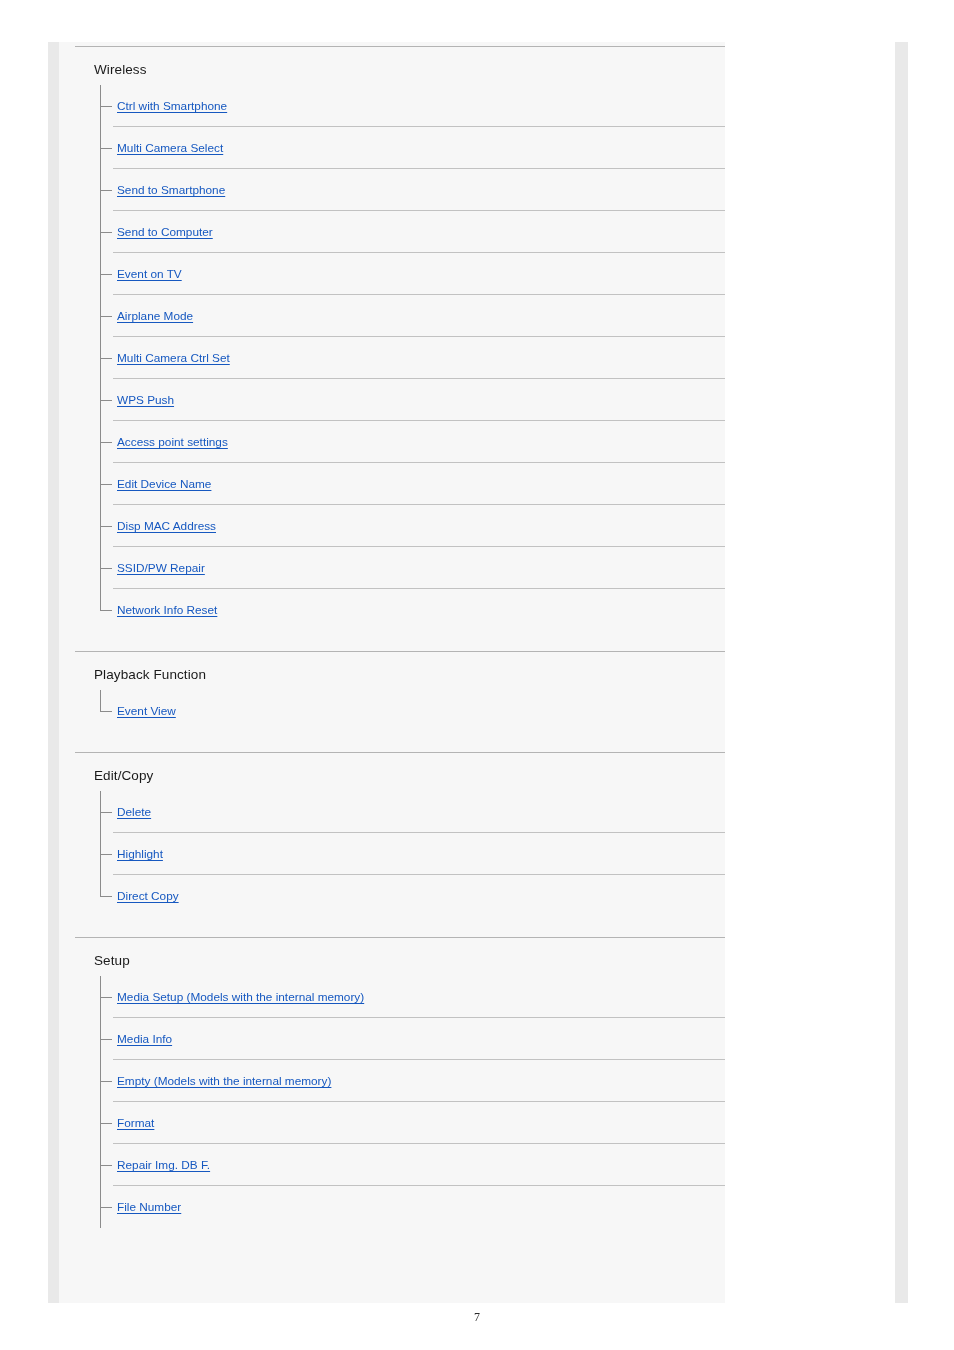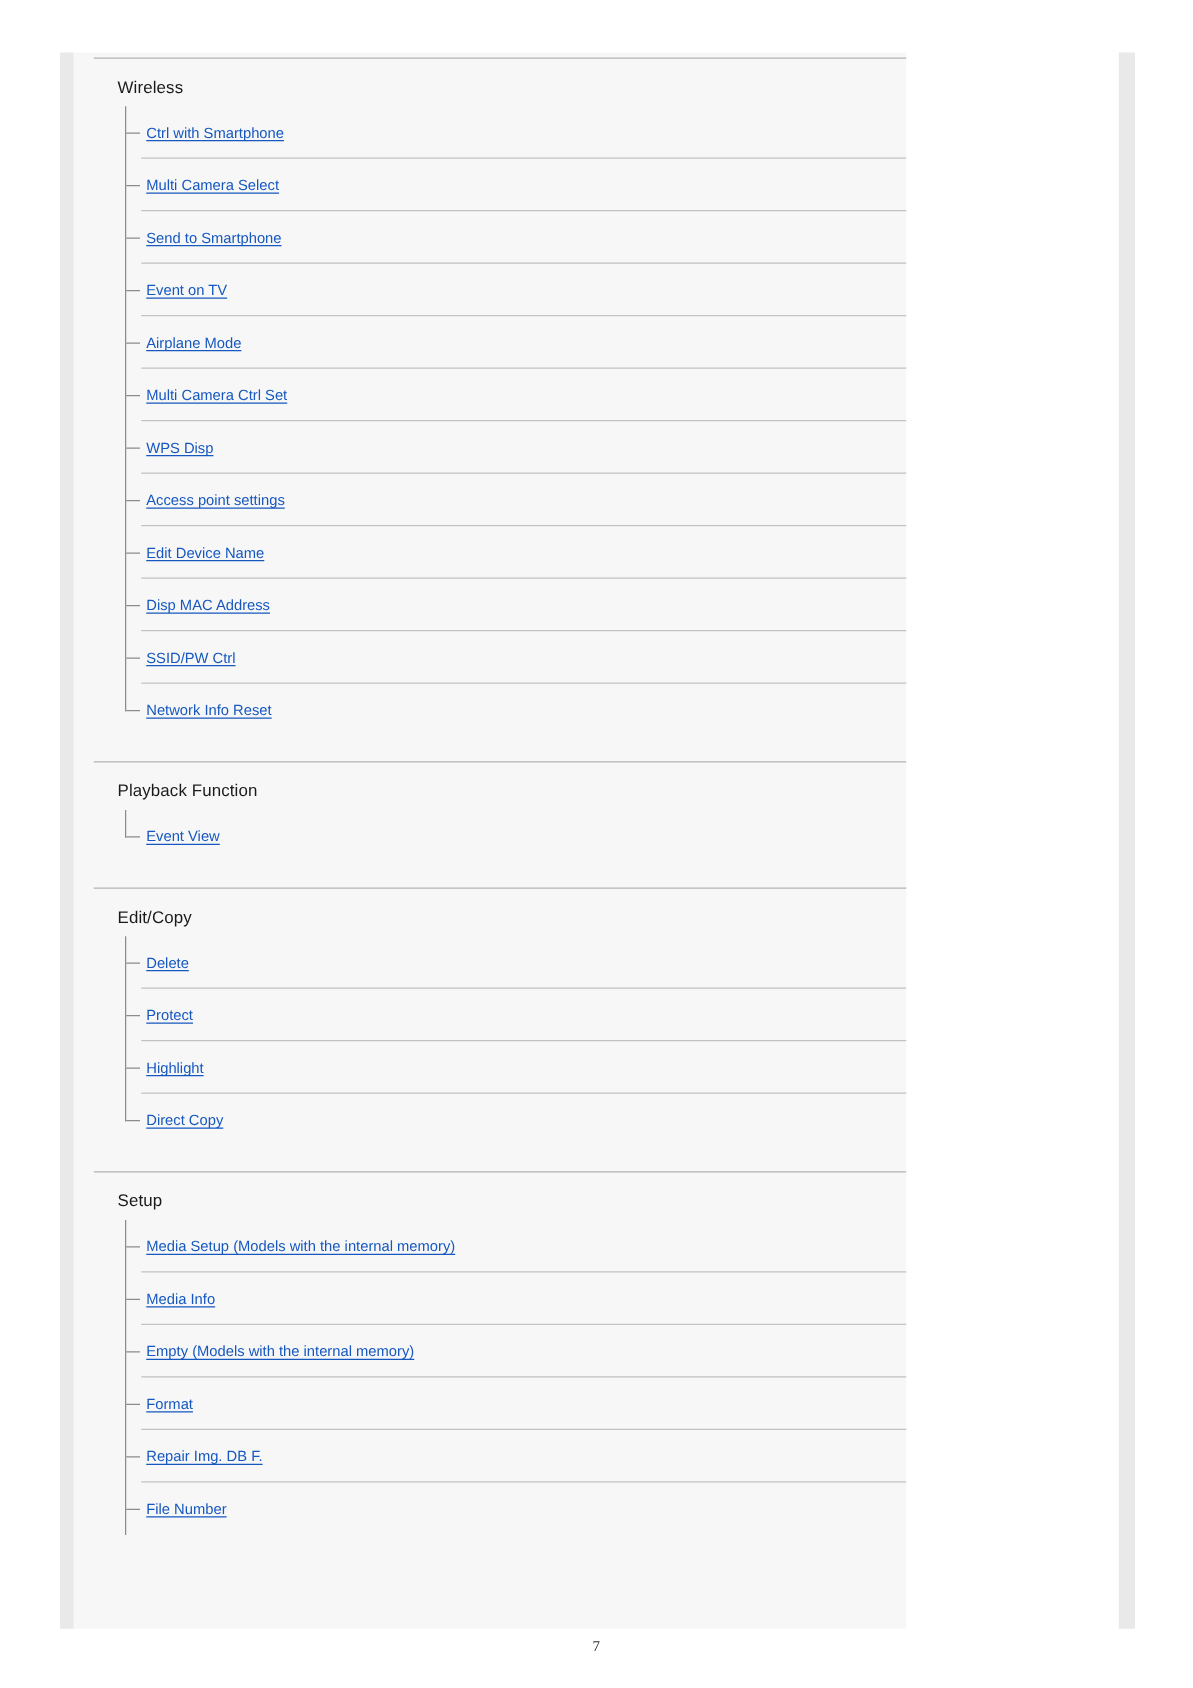--- a/index.html
+++ b/index.html
@@ -196,49 +196,53 @@
             </li>
             <li class="tree-item">
               <a class="tree-link">Multi Camera Select</a>
               <div class="item-rule"></div>
             </li>
             <li class="tree-item">
               <a class="tree-link">Send to Smartphone</a>
               <div class="item-rule"></div>
             </li>
             <li class="tree-item">
+              <a class="tree-link">Send to Computer</a>
+              <div class="item-rule"></div>
+            </li>
+            <li class="tree-item">
               <a class="tree-link">Event on TV</a>
               <div class="item-rule"></div>
             </li>
             <li class="tree-item">
               <a class="tree-link">Airplane Mode</a>
               <div class="item-rule"></div>
             </li>
             <li class="tree-item">
               <a class="tree-link">Multi Camera Ctrl Set</a>
               <div class="item-rule"></div>
             </li>
             <li class="tree-item">
-              <a class="tree-link">WPS Disp</a>
+              <a class="tree-link">WPS Push</a>
               <div class="item-rule"></div>
             </li>
             <li class="tree-item">
               <a class="tree-link">Access point settings</a>
               <div class="item-rule"></div>
             </li>
             <li class="tree-item">
               <a class="tree-link">Edit Device Name</a>
               <div class="item-rule"></div>
             </li>
             <li class="tree-item">
               <a class="tree-link">Disp MAC Address</a>
               <div class="item-rule"></div>
             </li>
             <li class="tree-item">
-              <a class="tree-link">SSID/PW Ctrl</a>
+              <a class="tree-link">SSID/PW Repair</a>
               <div class="item-rule"></div>
             </li>
             <li class="tree-item last">
               <a class="tree-link">Network Info Reset</a>
             </li>
           </ul>
           <div class="tree-tail"></div>
         </div>
         <div class="section">
           <div class="section-rule"></div>
@@ -252,24 +256,20 @@
         </div>
         <div class="section">
           <div class="section-rule"></div>
           <div class="section-title">Edit/Copy</div>
           <ul class="tree terminated">
             <li class="tree-item">
               <a class="tree-link">Delete</a>
               <div class="item-rule"></div>
             </li>
             <li class="tree-item">
-              <a class="tree-link">Protect</a>
-              <div class="item-rule"></div>
-            </li>
-            <li class="tree-item">
               <a class="tree-link">Highlight</a>
               <div class="item-rule"></div>
             </li>
             <li class="tree-item last">
               <a class="tree-link">Direct Copy</a>
             </li>
           </ul>
           <div class="tree-tail"></div>
         </div>
         <div class="section">

